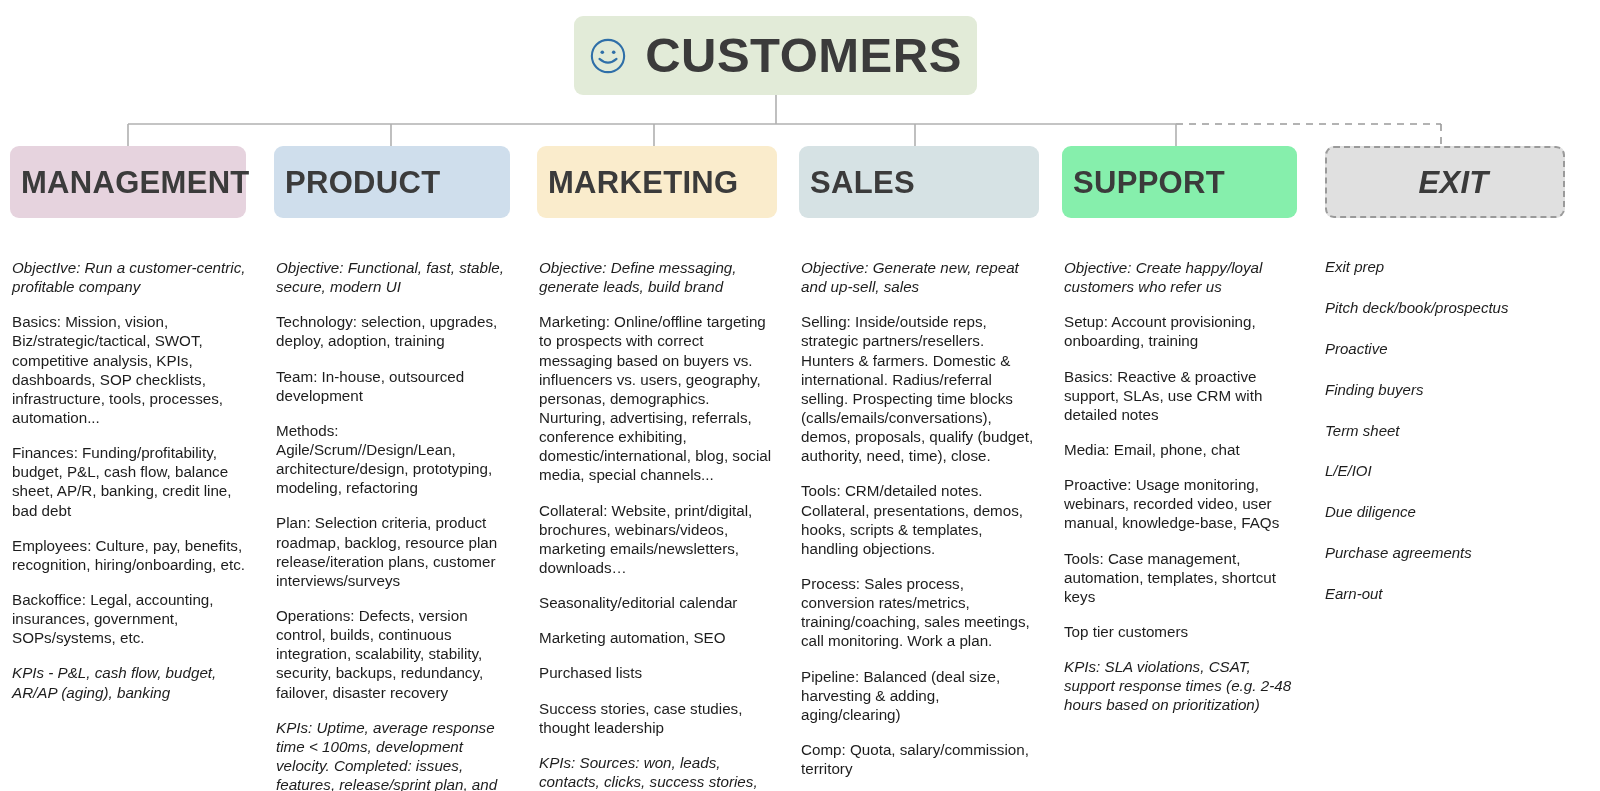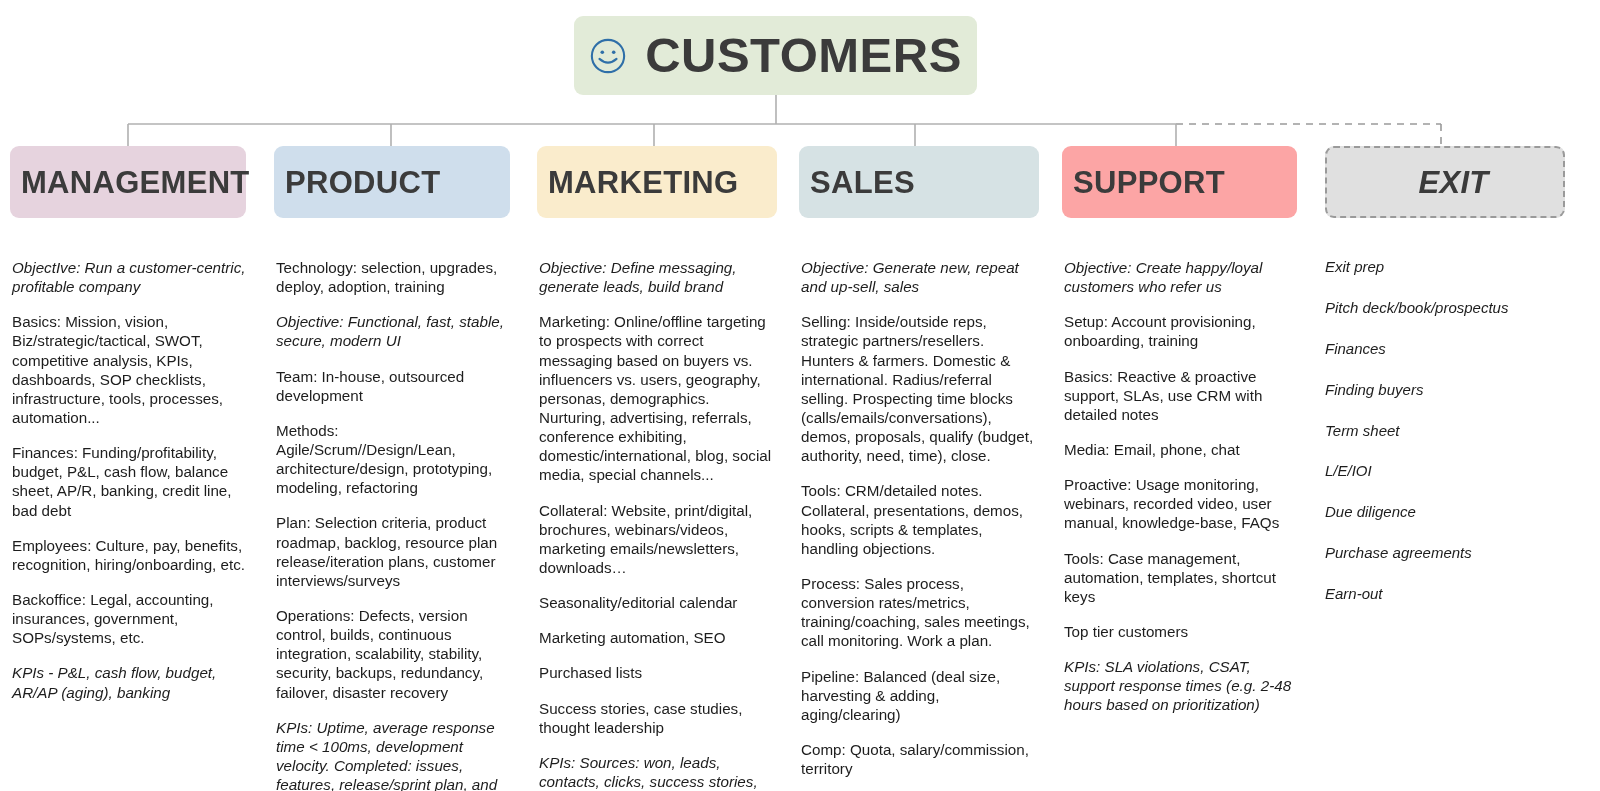--- a/index.html
+++ b/index.html
@@ -154,22 +154,22 @@
         <p class="para">Backoffice: Legal, accounting, insurances, government, SOPs/systems, etc.</p>
         <p class="para ital">KPIs - P&amp;L, cash flow, budget, AR/AP (aging), banking</p>
       </div>
     </div>
 
     <div class="col" style="left:274px; width:236px;">
       <div class="col-header" style="background:#cfdeec;">
         <span class="col-title">PRODUCT</span>
       </div>
       <div class="col-body">
+        <p class="para ital">Objective: Functional, fast, stable, secure, modern UI</p>
         <p class="para">Technology: selection, upgrades, deploy, adoption, training</p>
-        <p class="para ital">Objective: Functional, fast, stable, secure, modern UI</p>
         <p class="para">Team: In-house, outsourced development</p>
         <p class="para">Methods: Agile/Scrum//Design/Lean, architecture/design, prototyping, modeling, refactoring</p>
         <p class="para">Plan: Selection criteria, product roadmap, backlog, resource plan release/iteration plans, customer interviews/surveys</p>
         <p class="para">Operations: Defects, version control, builds, continuous integration, scalability, stability, security, backups, redundancy, failover, disaster recovery</p>
         <p class="para ital">KPIs: Uptime, average response time &lt; 100ms, development velocity. Completed: issues, features, release/sprint plan, and product backlog.</p>
       </div>
     </div>
 
     <div class="col" style="left:537px; width:240px;">
       <div class="col-header" style="background:#faeccc;">
@@ -196,21 +196,21 @@
         <p class="para">Selling: Inside/outside reps, strategic partners/resellers. Hunters &amp; farmers. Domestic &amp; international. Radius/referral  selling. Prospecting time blocks (calls/emails/conversations), demos, proposals, qualify (budget, authority, need, time), close.</p>
         <p class="para">Tools:  CRM/detailed notes. Collateral, presentations, demos, hooks, scripts &amp; templates, handling objections.</p>
         <p class="para">Process: Sales process, conversion rates/metrics, training/coaching, sales meetings, call monitoring. Work a plan.</p>
         <p class="para">Pipeline: Balanced (deal size, harvesting &amp; adding, aging/clearing)</p>
         <p class="para">Comp: Quota, salary/commission, territory</p>
         <p class="para ital">KPIs: Closed won/lost, calls/emails, conversations, demos, proposals, quota missed, close lost reason</p>
       </div>
     </div>
 
     <div class="col" style="left:1062px; width:235px;">
-      <div class="col-header" style="background:#fca5a5;">
+      <div class="col-header" style="background:#86efac;">
         <span class="col-title">SUPPORT</span>
       </div>
       <div class="col-body">
         <p class="para ital">Objective: Create happy/loyal customers who refer us</p>
         <p class="para">Setup: Account provisioning, onboarding, training</p>
         <p class="para">Basics: Reactive &amp; proactive support, SLAs, use CRM with detailed notes</p>
         <p class="para">Media: Email, phone, chat</p>
         <p class="para">Proactive: Usage monitoring, webinars, recorded video, user manual, knowledge-base, FAQs</p>
         <p class="para">Tools:  Case management, automation, templates, shortcut keys</p>
         <p class="para">Top tier customers</p>
@@ -218,21 +218,21 @@
       </div>
     </div>
 
     <div class="col" style="left:1325px; width:240px;">
       <div class="col-header dashed">
         <span class="col-title">EXIT</span>
       </div>
       <div class="col-body" style="padding-top:20px;">
         <p class="exit-item">Exit prep</p>
         <p class="exit-item">Pitch deck/book/prospectus</p>
-        <p class="exit-item">Finances</p>
+        <p class="exit-item">Proactive</p>
         <p class="exit-item">Finding buyers</p>
         <p class="exit-item">Term sheet</p>
         <p class="exit-item">L/E/IOI</p>
         <p class="exit-item">Due diligence</p>
         <p class="exit-item">Purchase agreements</p>
         <p class="exit-item">Earn-out</p>
       </div>
     </div>
 
   </div>

